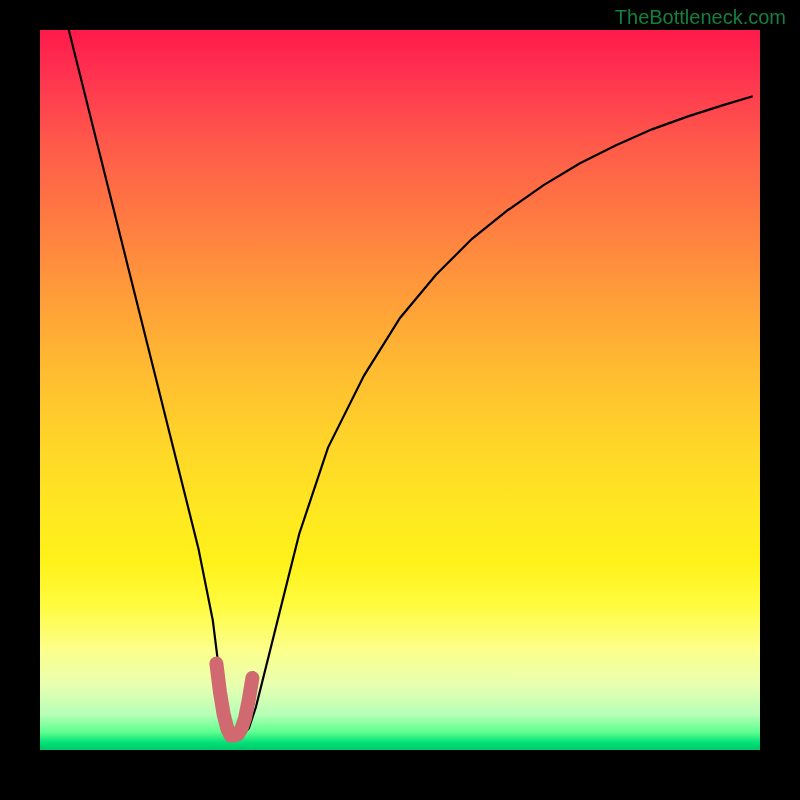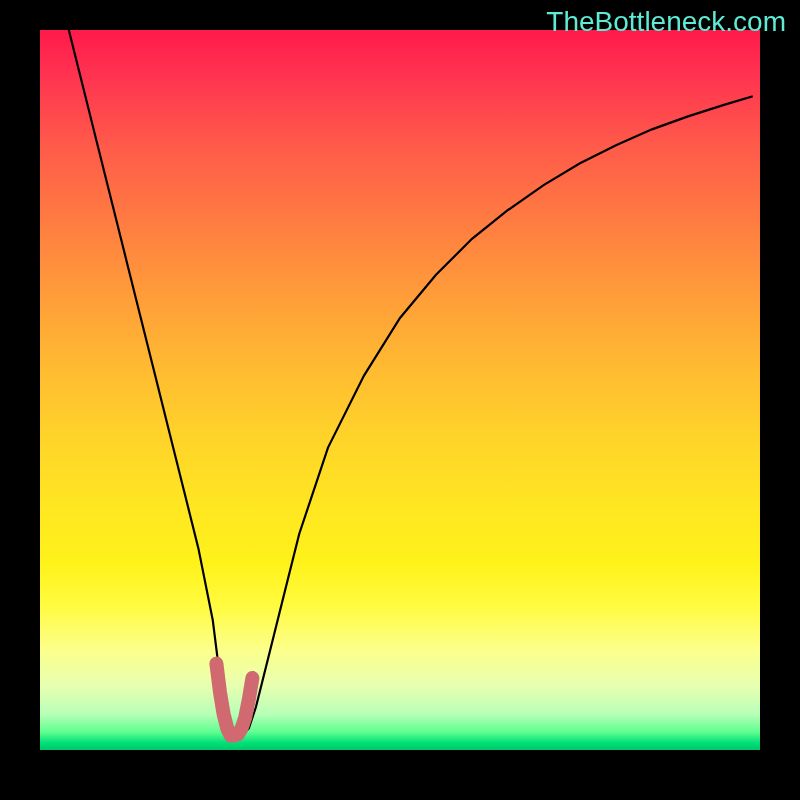--- a/index.html
+++ b/index.html
@@ -7,22 +7,22 @@
     width: 800px;
     height: 800px;
     background: #000;
     position: relative;
     font-family: Arial, sans-serif;
   }
   .watermark {
     position: absolute;
     top: 6px;
     right: 14px;
-    color: #5eead4;
-    font-size: 28px;
+    color: #15803d;
+    font-size: 20px;
     font-weight: 400;
     z-index: 10;
   }
   .chart-area {
     position: absolute;
     left: 40px;
     top: 30px;
     width: 720px;
     height: 720px;
     overflow: hidden;

